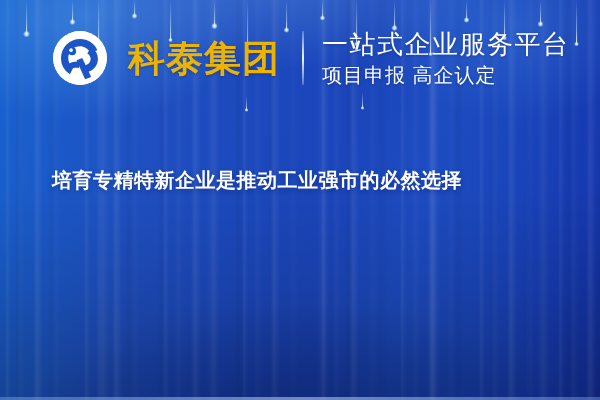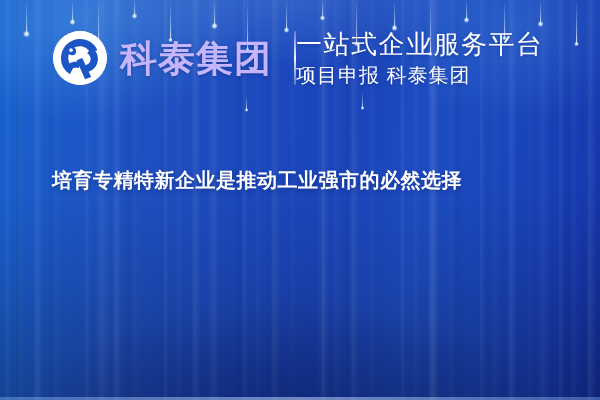--- a/index.html
+++ b/index.html
@@ -112,39 +112,40 @@
     display: flex;
     align-items: center;
   }
   .logo-mark {
     width: 56px;
     height: 56px;
     flex: 0 0 auto;
     display: block;
   }
   .brand-name {
-    margin-left: 12px;
-    color: #c4b5fd;
+    margin-left: 20px;
+    color: #eab308;
     font-size: 37px;
     font-weight: 700;
     letter-spacing: 1px;
     line-height: 1;
     white-space: nowrap;
     text-shadow: 0 1px 3px rgba(0,20,80,0.35);
   }
   .divider {
     width: 2px;
     height: 54px;
     margin-left: 22px;
     background: linear-gradient(180deg,
       rgba(255,255,255,0.25), rgba(255,255,255,0.95), rgba(255,255,255,0.25));
     border-radius: 1px;
     flex: 0 0 auto;
   }
   .tagline {
+    margin-left: 18px;
     display: flex;
     flex-direction: column;
     justify-content: center;
   }
   .tagline-main {
     color: #ffffff;
     font-size: 26px;
     font-weight: 400;
     line-height: 1.12;
     letter-spacing: 1.5px;
@@ -255,20 +256,20 @@
         <circle cx="34" cy="36" r="3.2"></circle>
       </g>
     </svg>
 
     <div class="brand-name">科泰集团</div>
 
     <div class="divider"></div>
 
     <div class="tagline">
       <div class="tagline-main">一站式企业服务平台</div>
-      <div class="tagline-sub">项目申报 科泰集团</div>
+      <div class="tagline-sub">项目申报 高企认定</div>
     </div>
   </div>
 
   <div class="title">培育专精特新企业是推动工业强市的必然选择</div>
 
   <div class="bottom-line"></div>
 </div>
 
 </body></html>

